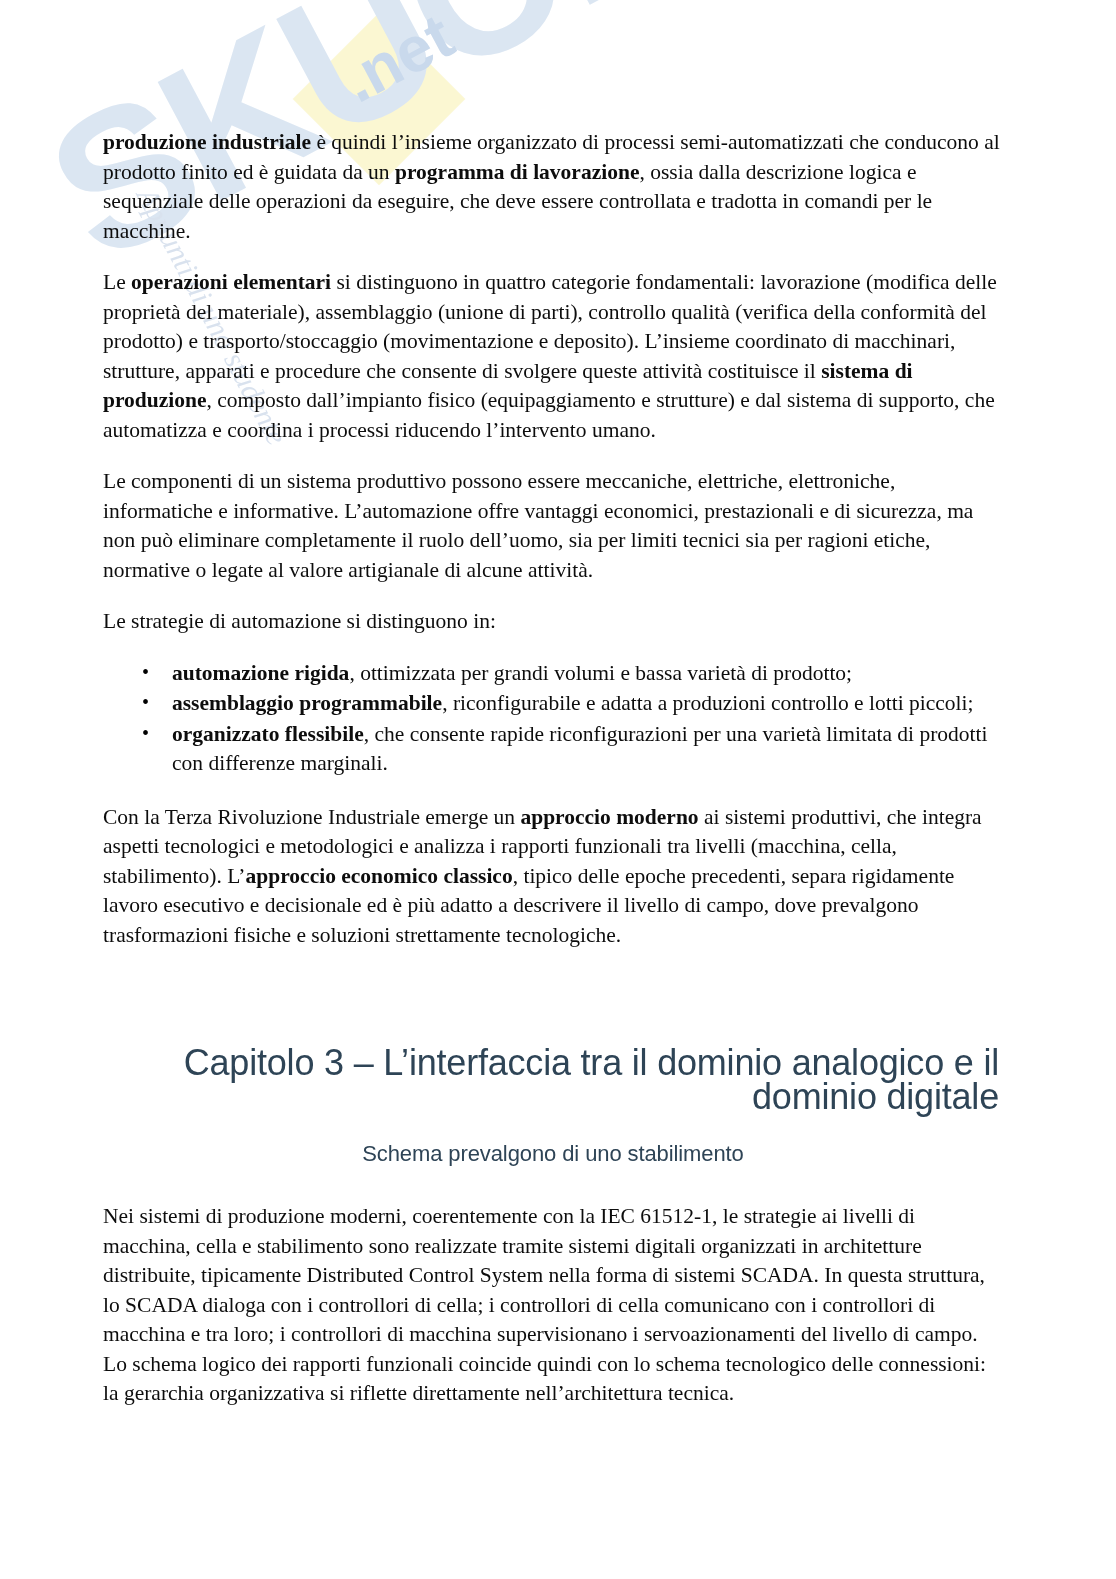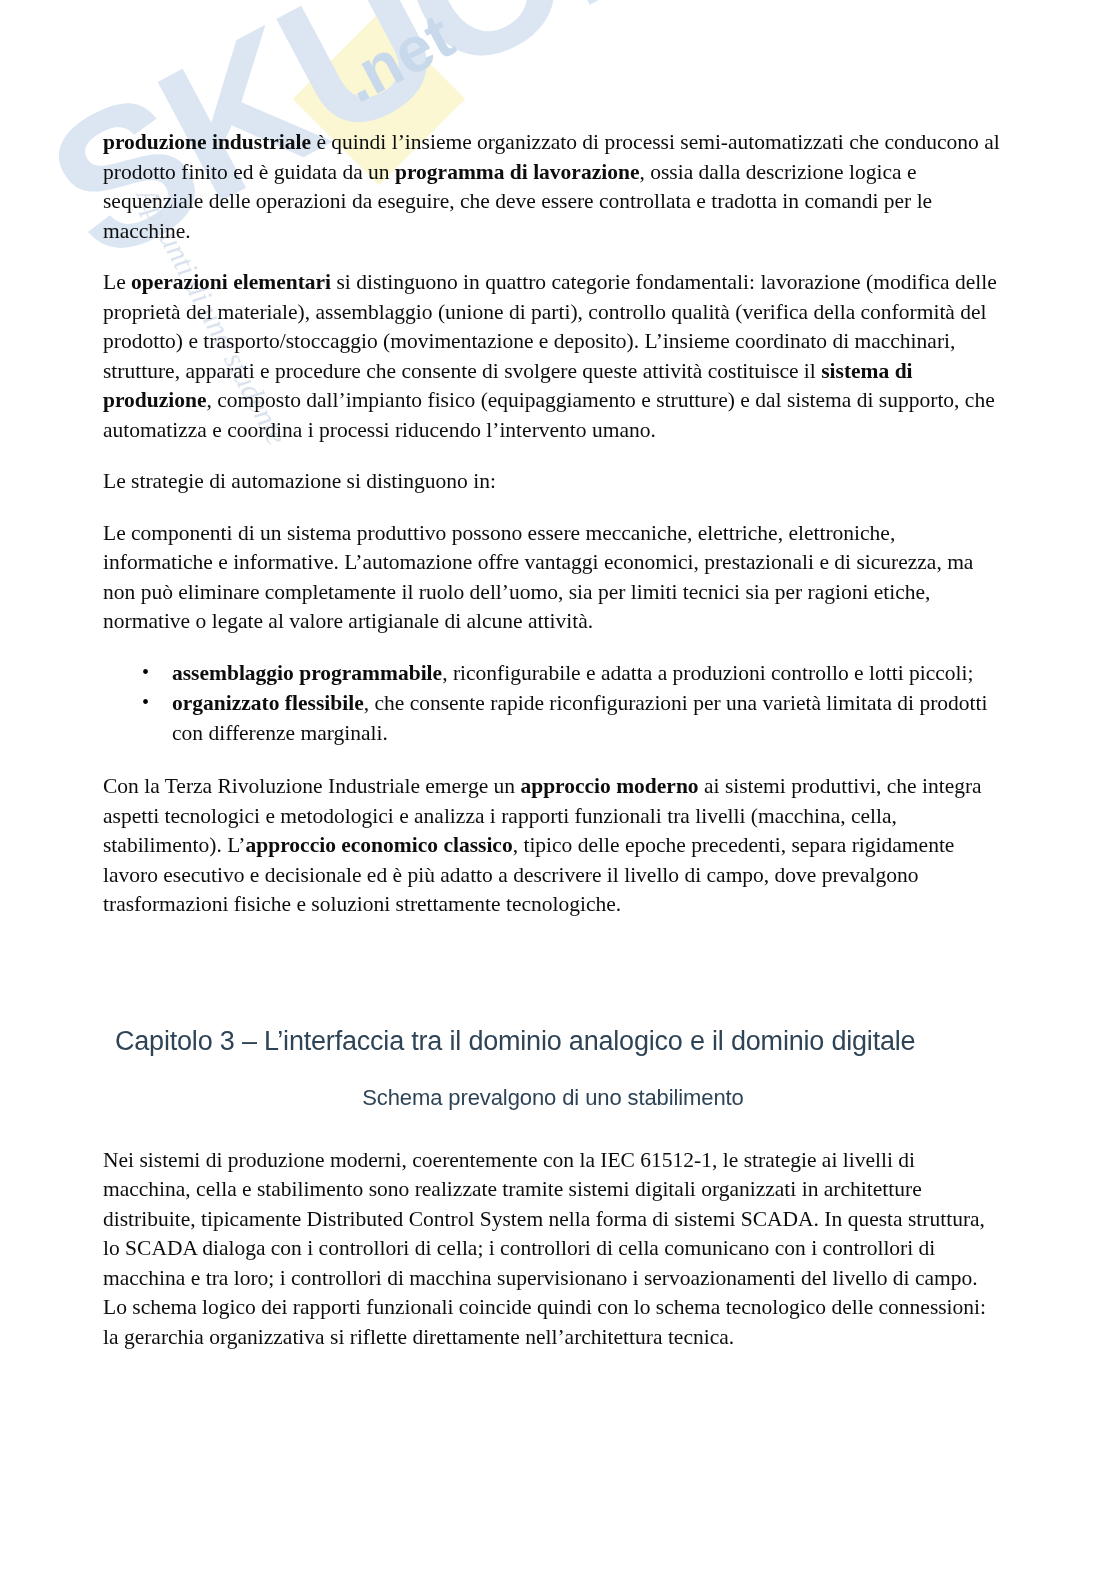--- a/index.html
+++ b/index.html
@@ -118,26 +118,26 @@
     left: 39px;
     top: -1px;
     font-size: 20px;
     color: #000;
   }
   ul.bullets li b { font-weight: bold; }
 
   .chapter-gap { height: 70px; }
 
   h1.chapter-title {
-    margin: 12px;
+    margin: 4px;
     font-family: "Liberation Sans", "DejaVu Sans", sans-serif;
     font-weight: normal;
-    font-size: 27px;
+    font-size: 36px;
     line-height: 34px;
-    text-align: left;
+    text-align: right;
     color: #2e4456;
     letter-spacing: -0.2px;
   }
   h2.chapter-subtitle {
     margin: 26px 0 0 0;
     font-family: "Liberation Sans", "DejaVu Sans", sans-serif;
     font-weight: normal;
     font-size: 22px;
     line-height: 28px;
     text-align: center;
@@ -155,25 +155,26 @@
   <div class="wm-dotnet">.net</div>
   <div class="wm-tagline">Appunti di uno studente</div>
 </div>
 
 <div class="page">
   <div class="content">
 
     <div>
       <p class="body-par"><b>produzione industriale</b><span> è quindi l’insieme organizzato di processi semi-automatizzati che conducono al prodotto finito ed è guidata da un </span><b>programma di lavorazione</b><span>, ossia dalla descrizione logica e sequenziale delle operazioni da eseguire, che deve essere controllata e tradotta in comandi per le macchine.</span></p>
       <p class="body-par"><span>Le </span><b>operazioni elementari</b><span> si distinguono in quattro categorie fondamentali: lavorazione (modifica delle proprietà del materiale), assemblaggio (unione di parti), controllo qualità (verifica della conformità del prodotto) e trasporto/stoccaggio (movimentazione e deposito). L’insieme coordinato di macchinari, strutture, apparati e procedure che consente di svolgere queste attività costituisce il </span><b>sistema di produzione</b><span>, composto dall’impianto fisico (equipaggiamento e strutture) e dal sistema di supporto, che automatizza e coordina i processi riducendo l’intervento umano.</span></p>
+      <p class="body-par"><span>Le componenti di un sistema produttivo possono essere meccaniche, elettriche, elettroniche, informatiche e informative. L’automazione offre vantaggi economici, prestazionali e di sicurezza, ma non può eliminare completamente il ruolo dell’uomo, sia per limiti tecnici sia per ragioni etiche, normative o legate al valore artigianale di alcune attività.</span></p>
       <p class="body-par"><span>Le strategie di automazione si distinguono in:</span></p>
-      <p class="body-par"><span>Le componenti di un sistema produttivo possono essere meccaniche, elettriche, elettroniche, informatiche e informative. L’automazione offre vantaggi economici, prestazionali e di sicurezza, ma non può eliminare completamente il ruolo dell’uomo, sia per limiti tecnici sia per ragioni etiche, normative o legate al valore artigianale di alcune attività.</span></p>
     </div>
 
     <ul class="bullets">
+      <li><b>automazione rigida</b><span>, ottimizzata per grandi volumi e bassa varietà di prodotto;</span></li>
       <li><b>assemblaggio programmabile</b><span>, riconfigurabile e adatta a produzioni controllo e lotti piccoli;</span></li>
       <li><b>organizzato flessibile</b><span>, che consente rapide riconfigurazioni per una varietà limitata di prodotti con differenze marginali.</span></li>
     </ul>
 
     <div>
       <p class="body-par"><span>Con la Terza Rivoluzione Industriale emerge un </span><b>approccio moderno</b><span> ai sistemi produttivi, che integra aspetti tecnologici e metodologici e analizza i rapporti funzionali tra livelli (macchina, cella, stabilimento). L’</span><b>approccio economico classico</b><span>, tipico delle epoche precedenti, separa rigidamente lavoro esecutivo e decisionale ed è più adatto a descrivere il livello di campo, dove prevalgono trasformazioni fisiche e soluzioni strettamente tecnologiche.</span></p>
     </div>
 
     <div class="chapter-gap"></div>
 

